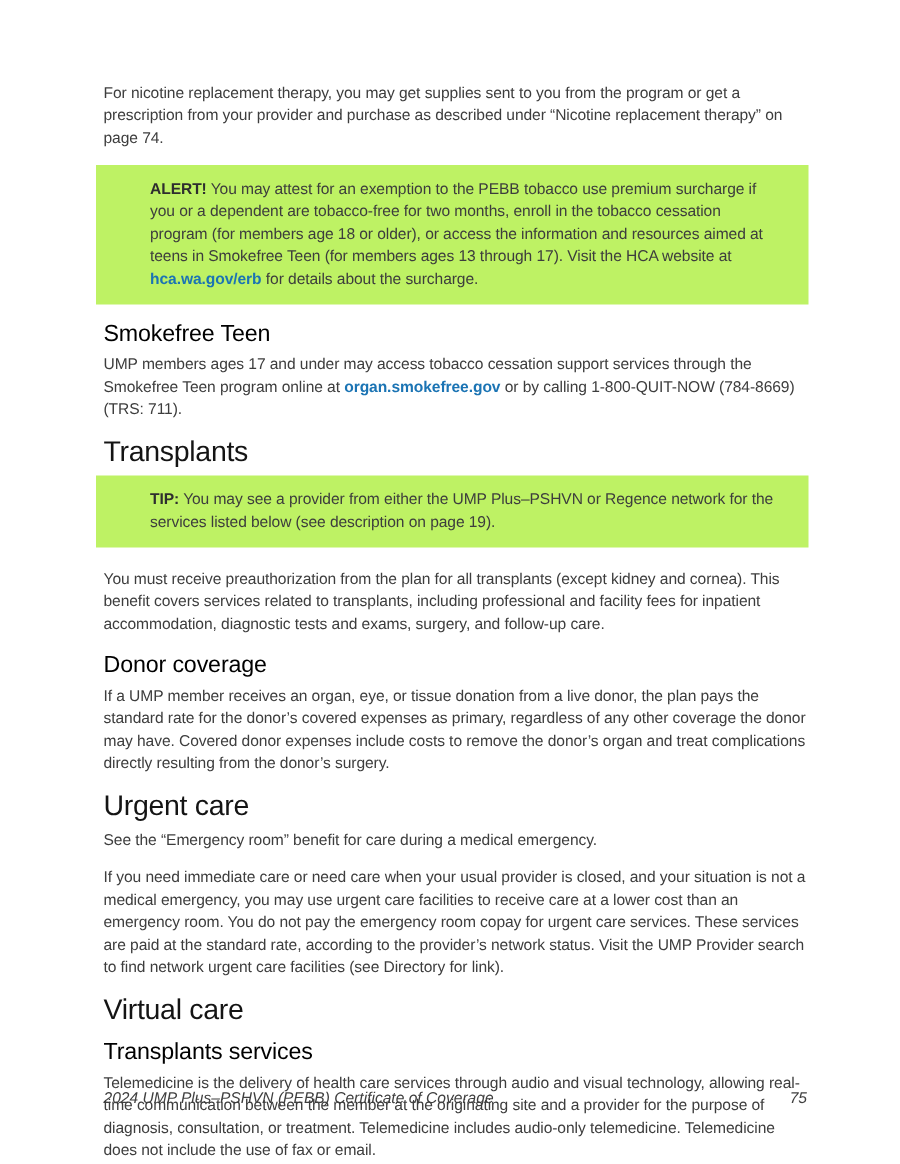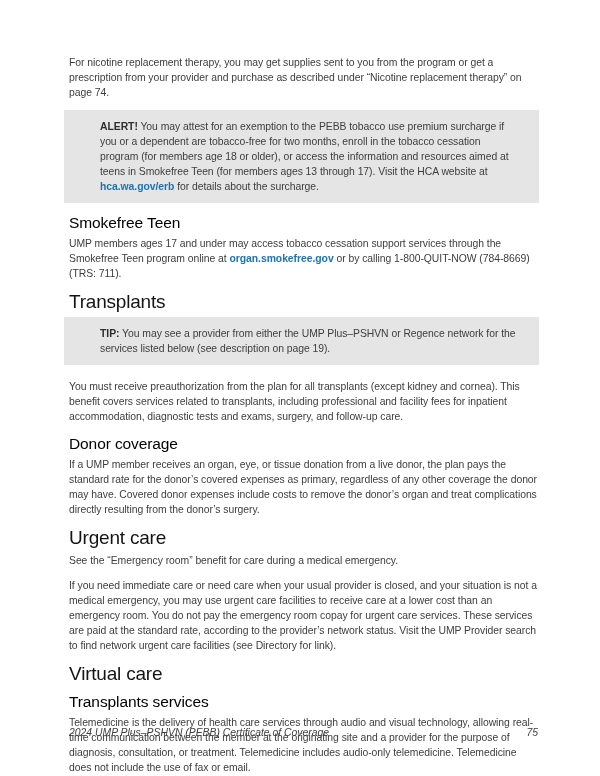--- a/index.html
+++ b/index.html
@@ -18,21 +18,21 @@
     width:468px;
   }
   .body-text {
     font-size:10.4px;
     line-height:15px;
     letter-spacing:-0.05px;
     margin:0 0 10px 0;
     color:#3d3d3d;
   }
   .graybox {
-    background:#e5e5e5;
+    background:#bef264;
     margin:2px -2px 0 -5px;
     padding:9px 20px 9px 36px;
     font-size:10.4px;
     line-height:15px;
     letter-spacing:-0.05px;
     color:#3d3d3d;
   }
   .graybox.alert { margin-bottom:10px; }
   .graybox.tip { margin-bottom:14px; }
   .bold-label { font-weight:bold; color:#2e2e2e; }

